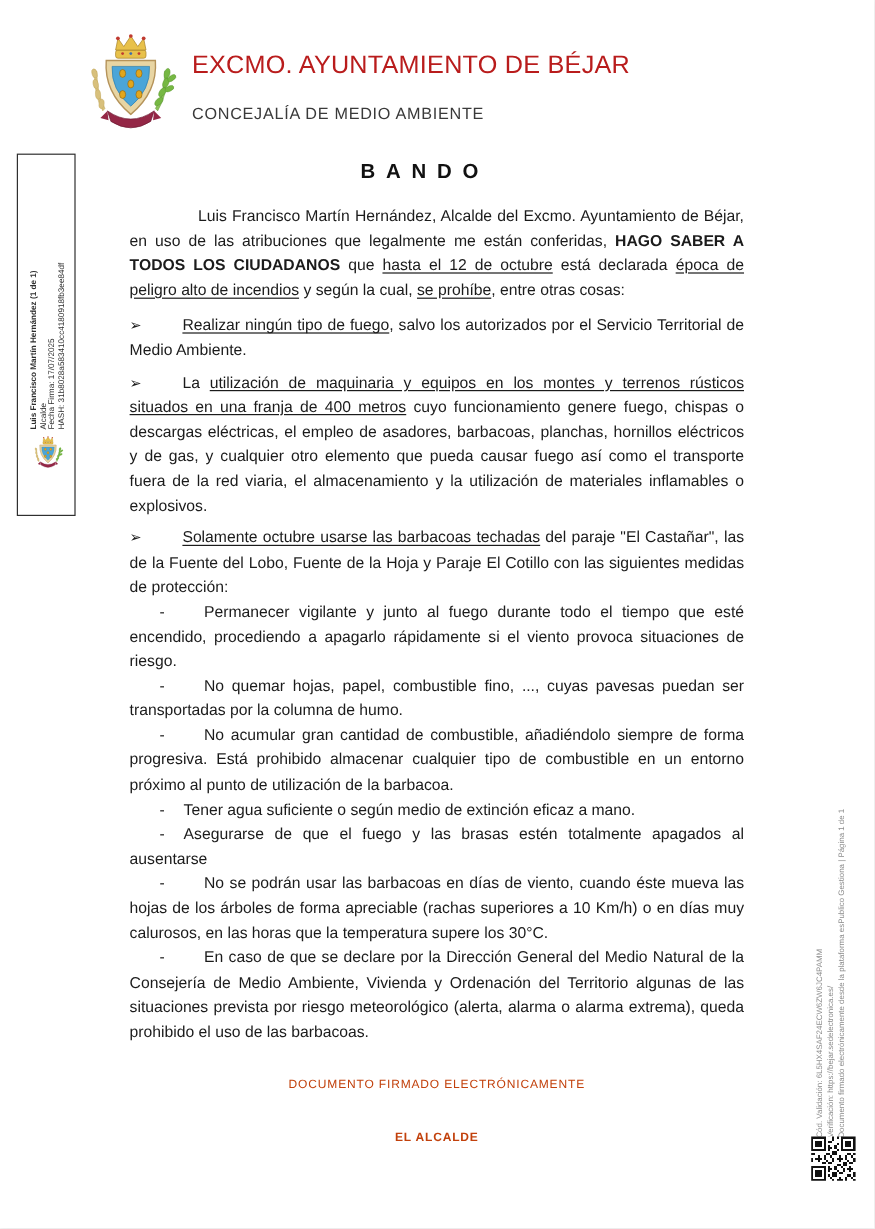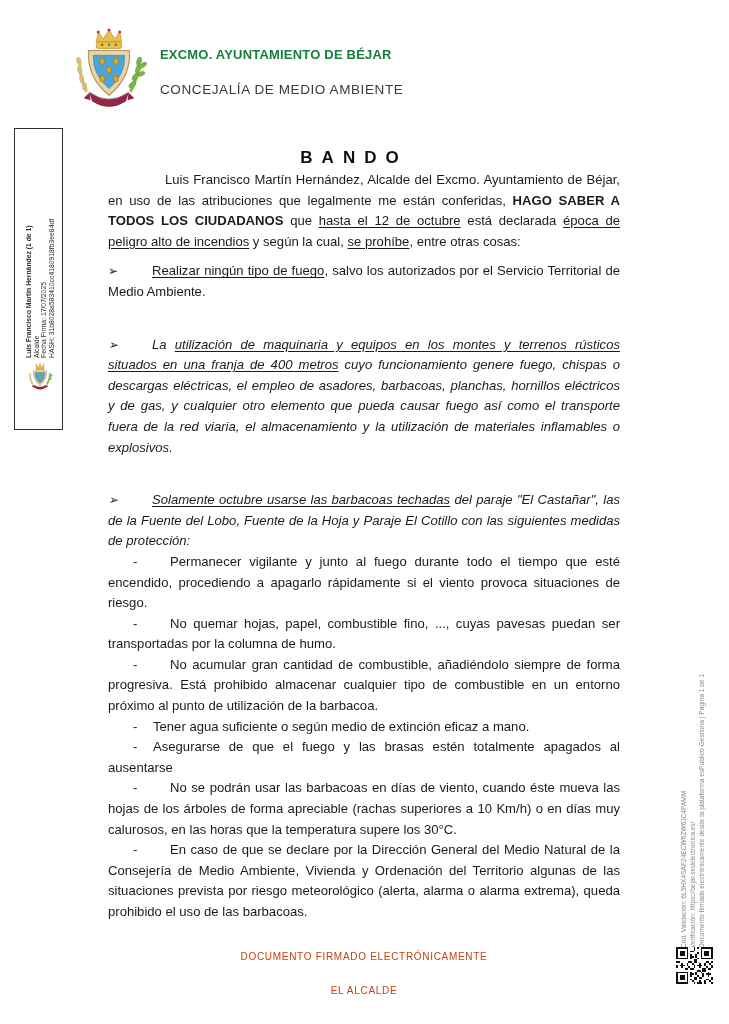--- a/index.html
+++ b/index.html
@@ -5,45 +5,45 @@
   html,body{margin:0;padding:0;background:#e9e9e9;}
   .page{
     position:relative;width:729px;height:1024px;background:#ffffff;
     font-family:"Liberation Sans", sans-serif;color:#1d1d1d;overflow:hidden;
     margin:0 auto;box-shadow:0 0 6px rgba(0,0,0,.25);
   }
   
   .header{position:absolute;top:24px;left:70px;display:flex;align-items:center;gap:12px;}
   .header .emblem{width:78px;height:90px;flex:0 0 auto;}
   .header-text{display:flex;flex-direction:column;gap:4px;padding-top:6px;}
-  .org-name{font-size:13px;font-weight:bold;color:#15803d;letter-spacing:.2px;}
+  .org-name{font-size:21px;font-weight:normal;color:#b91c1c;letter-spacing:.2px;}
   .dept-name{font-size:13.5px;color:#3a3a3a;letter-spacing:.6px;margin-top:16px;}
   
   .doc-title{
-    position:absolute;top:148px;left:98px;width:512px;text-align:center;
+    position:absolute;top:133px;left:98px;width:512px;text-align:center;
     font-size:17px;font-weight:bold;letter-spacing:9px;color:#111;
   }
   
   .doc-body{
     position:absolute;top:170px;left:108px;width:512px;
     font-size:13.1px;line-height:20.6px;text-align:justify;color:#1b1b1b;
   }
   .para{margin:0;}
   .para.p-first{text-indent:57px;margin-bottom:6px;}
   .para.gap-s{margin-top:9px;}
-  .para.gap-m{margin-top:32px;font-style:italic;}
+  .para.gap-m{margin-top:6px;}
   .b{font-weight:bold;}
   .u{text-decoration:underline;text-underline-offset:2px;}
   .marker{display:inline-block;}
   .m-arrow{width:44px;font-size:12px;}
   .m-wide{margin-left:25px;width:37px;}
   .m-narrow{margin-left:25px;width:20px;}
   .sig-line{margin:0;text-align:center;letter-spacing:.7px;font-size:10px;color:#c2410c;}
   .sig-line.first{margin-top:24px;}
-  .sig-line.second{margin-top:14px;}
+  .sig-line.second{margin-top:24px;font-weight:bold;}
   
   .stamp-box{position:absolute;left:14px;top:128px;width:47px;height:300px;border:1px solid #2f2f2f;background:#fff;}
   .stamp-text{
     position:absolute;left:25px;top:358px;width:185px;height:30px;
     transform:rotate(-90deg);transform-origin:0 0;
     font-size:6.8px;line-height:7.5px;color:#2e2e2e;white-space:nowrap;
   }
   .stamp-text .name{font-weight:bold;}
   .stamp-emblem{position:absolute;left:27px;top:357px;width:26px;height:40px;}
   

